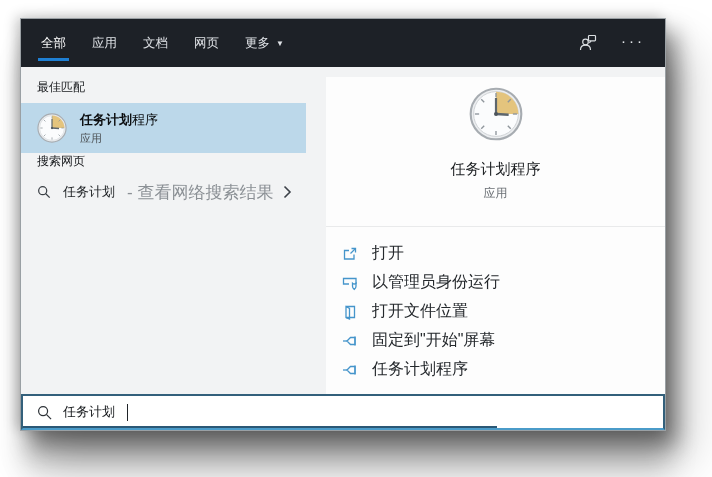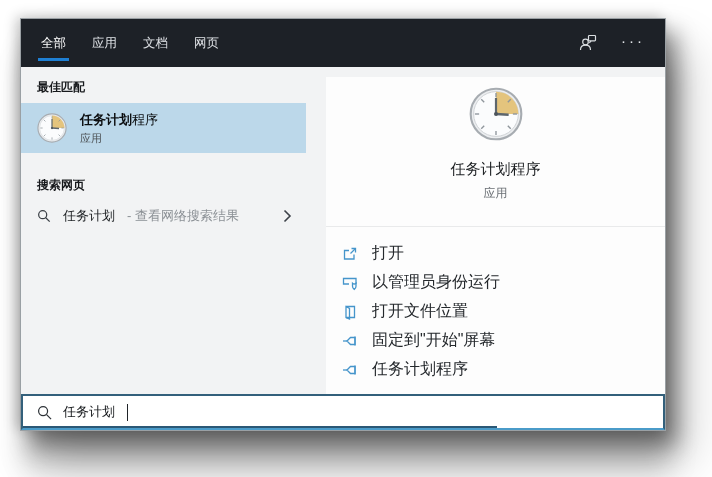--- a/index.html
+++ b/index.html
@@ -29,32 +29,32 @@
   .tab .dd-arrow { font-size:8px; margin-left:6px; color:#dfe2e6; }
   .topbar-right { margin-left:auto; display:flex; align-items:center; gap:24px; }
   .ellipsis { color:#e3e6e9; font-size:15px; letter-spacing:3px; line-height:1;
               padding-bottom:6px; }
 
   
   .body { flex:1 1 auto; display:flex; min-height:0; }
 
   .left-panel { width:295px; flex:0 0 295px; background:var(--panel_bg,#f2f3f4);
                 padding-top:8px; }
-  .section-header { font-size:12px; font-weight:bold; color:#17191c;
+  .section-header { font-size:12px; font-weight:normal; color:#17191c;
                     margin:4px 16px 7px 16px; }
   .best-match-row { height:50px; width:285px; background:var(--highlight_bg,#bcd8ea);
                     display:flex; align-items:center; padding-left:16px; gap:13px; }
   .bm-text .line1 { font-size:13px; color:#0b0d0f; line-height:1.2; }
   .bm-text .line1 b { font-weight:bold; }
   .bm-text .line2 { font-size:11px; color:#4d5256; margin-top:3px; }
-  .web-header { margin-top:24px; }
+  .web-header { margin-top:0; }
   .web-row { height:30px; display:flex; align-items:center; padding-left:16px;
              gap:12px; position:relative; width:285px; }
   .web-row .query { font-size:13px; color:#1b1e21; white-space:nowrap; }
-  .web-row .suffix { font-size:13px; color:#8b9095; white-space:nowrap; }
+  .web-row .suffix { font-size:17px; color:#8b9095; white-space:nowrap; }
   .web-row .chev { position:absolute; right:14px; top:50%; transform:translateY(-50%); }
 
   .right-panel { flex:1 1 auto; padding:10px 0 0 10px; display:flex; min-width:0; }
   .card { flex:1 1 auto; background:var(--card_bg,#fdfdfd); display:flex;
           flex-direction:column; }
   .app-preview { text-align:center; padding-top:10px; }
   .app-title { margin-top:15px; font-size:15px; color:#1b1e21; }
   .app-subtitle { margin-top:6px; font-size:12px; color:#6a6f74; margin-bottom:24px; }
   .divider { border-top:1px solid #e9eaeb; }
   .actions { padding-top:12px; }
@@ -86,20 +86,24 @@
         <span>全部</span>
       </div>
       <div class="tab">
         <span>应用</span>
       </div>
       <div class="tab">
         <span>文档</span>
       </div>
       <div class="tab">
         <span>网页</span>
+      </div>
+      <div class="tab">
+        <span>更多</span>
+        <span class="dd-arrow">▼</span>
       </div>
       <div class="topbar-right">
         <span>
           <svg width="18" height="18" viewBox="0 0 18 18" fill="none" stroke="#d9dde0" stroke-width="1.2">
             <circle cx="6.5" cy="8" r="2.8"></circle>
             <path d="M1.5 16 c0-3.2 2.4-4.8 5-4.8 s5 1.6 5 4.8"></path>
             <rect x="9.5" y="1.5" width="7" height="5.4" rx="0.8"></rect>
             <path d="M12 6.9 l-1.6 2.1"></path>
           </svg>
         </span>

